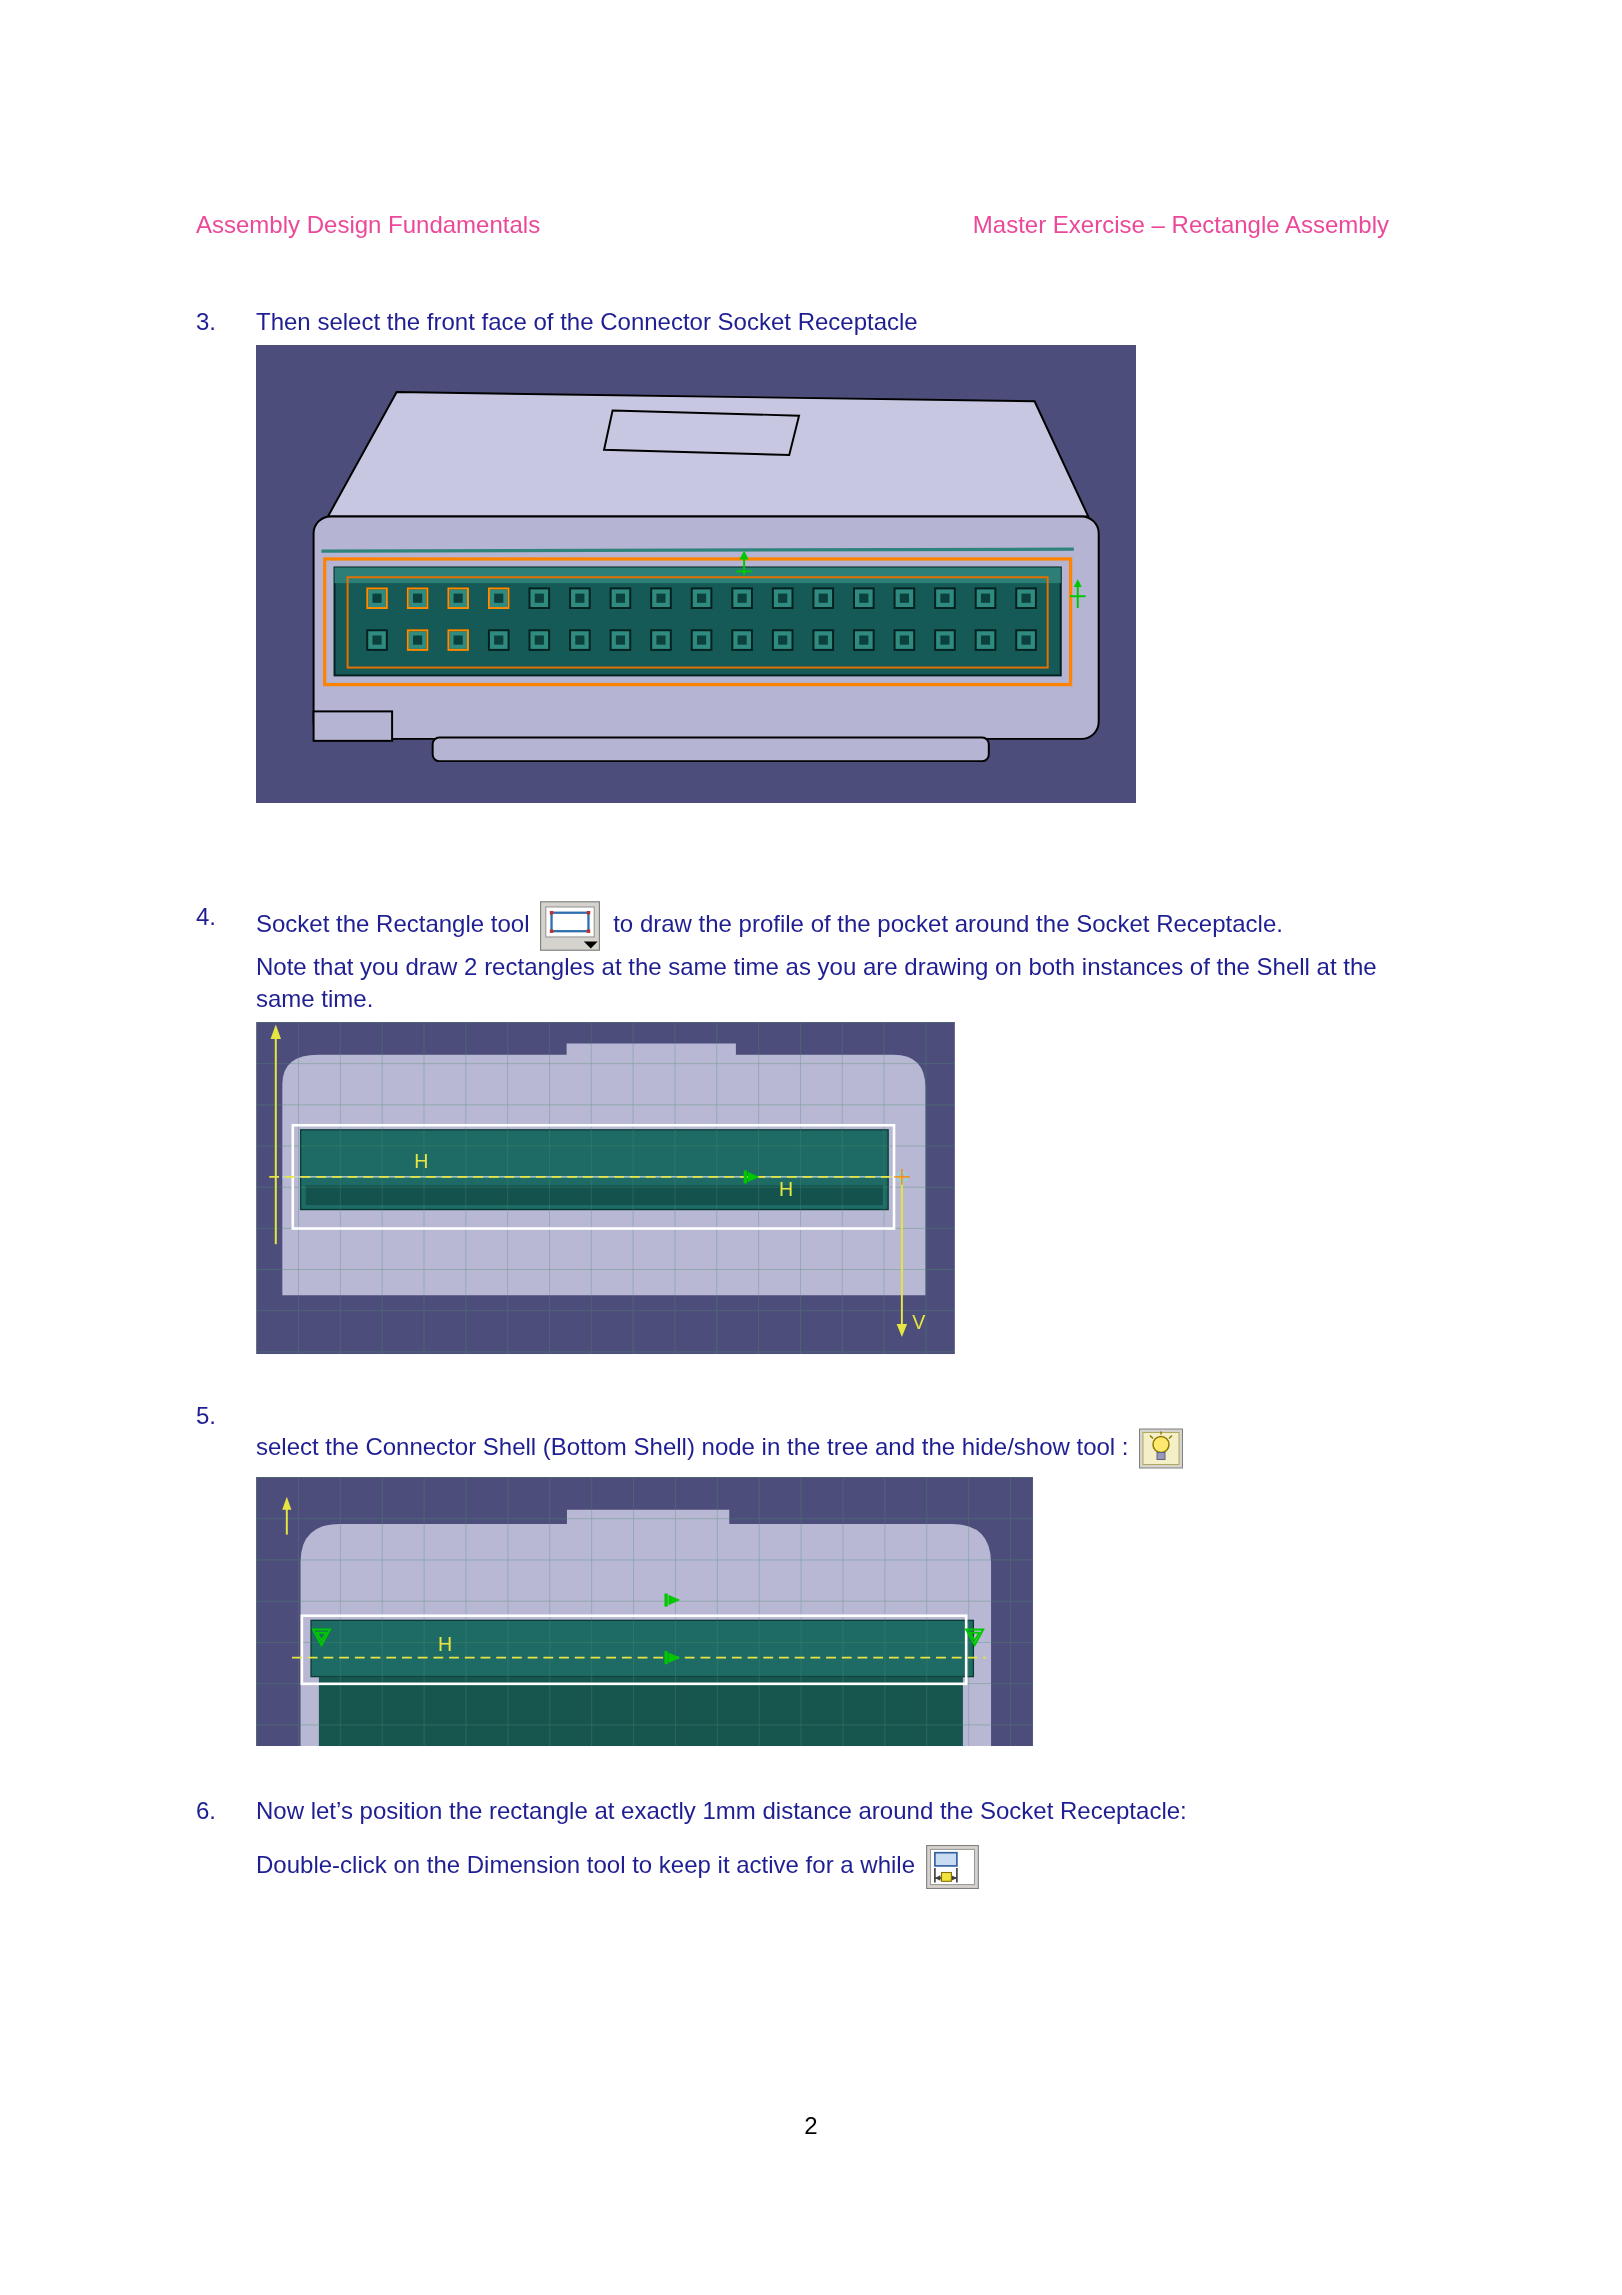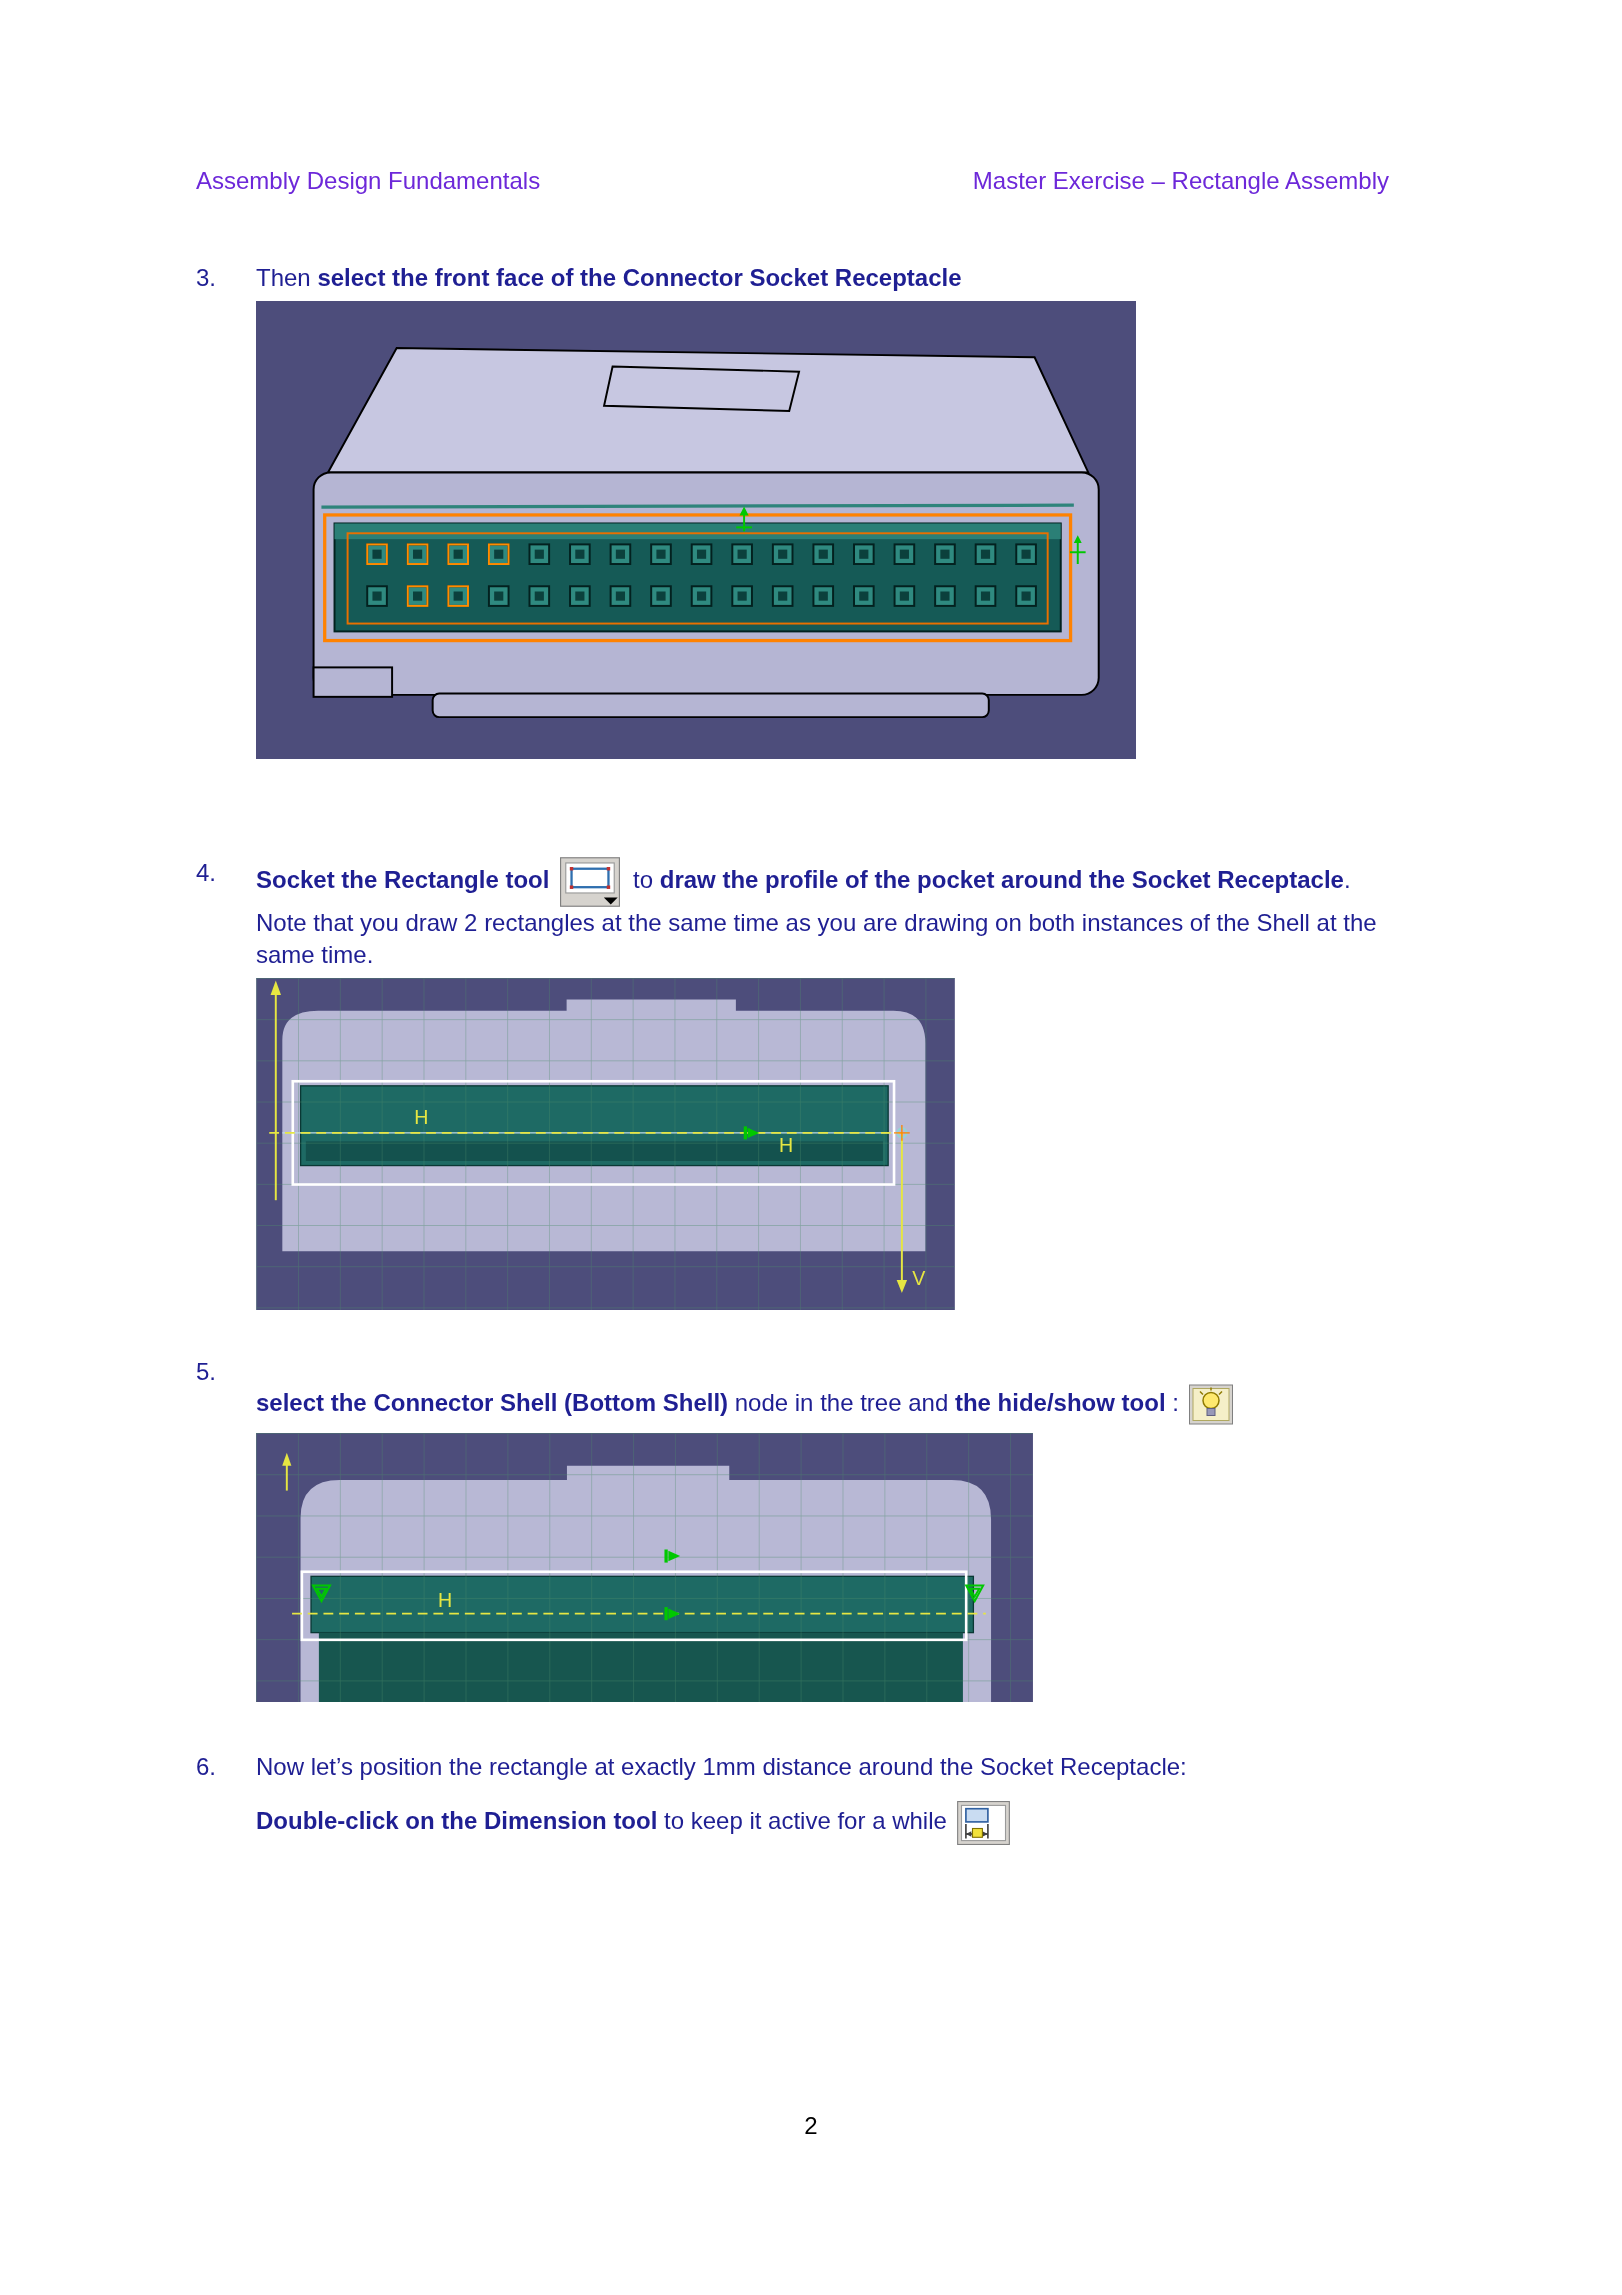--- a/index.html
+++ b/index.html
@@ -10,23 +10,23 @@
     height: 2295px;
     margin: 0 auto;
     background: #FFFFFF;
     font-family: "Liberation Sans", sans-serif;
     font-size: 24px;
     line-height: 1.32;
     color: #1F1F93;
     overflow: hidden;
   }
   .content { position: absolute; left: 196px; top: 165px; width: 1230px; }
-  .header { display:flex; justify-content:space-between; width:1193px; color:#6d28d9; }
+  .header { display:flex; justify-content:space-between; width:1193px; color:#ec4899;margin-top:44px; }
   p { margin: 0; }
-  .b { font-weight: 700; }
+  .b { font-weight: 400; }
   .step { display: grid; grid-template-columns: 60px 1fr; }
   .mt-100 { margin-top: 65px; }
   .mt-150 { margin-top: 98px; }
   .mt-75  { margin-top: 49px; }
   .mt-70  { margin-top: 46px; }
   .mt-50  { margin-top: 33px; }
   .mt-42  { margin-top: 27.5px; }
   .mt-38  { margin-top: 18px; }
   .cad { margin-top: 7.9px; }
   .cad svg { display: block; }

